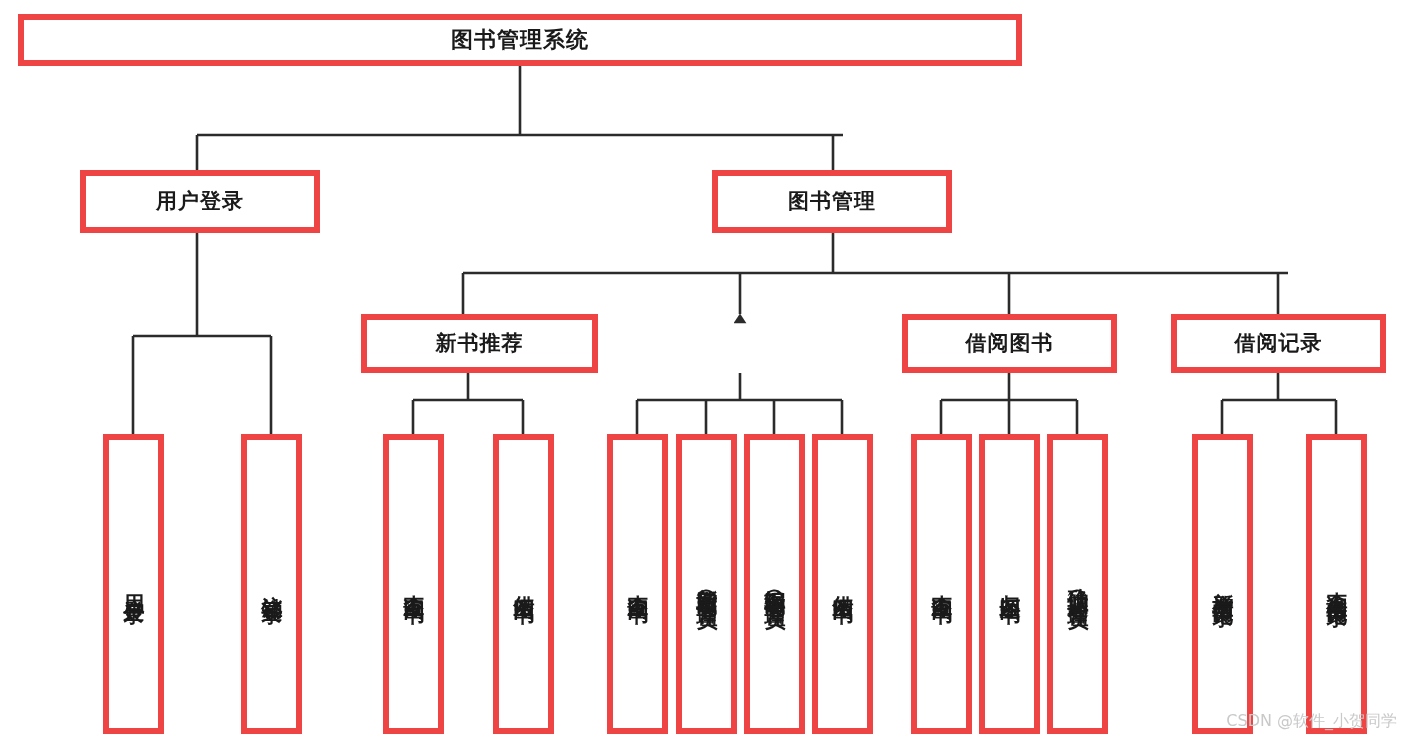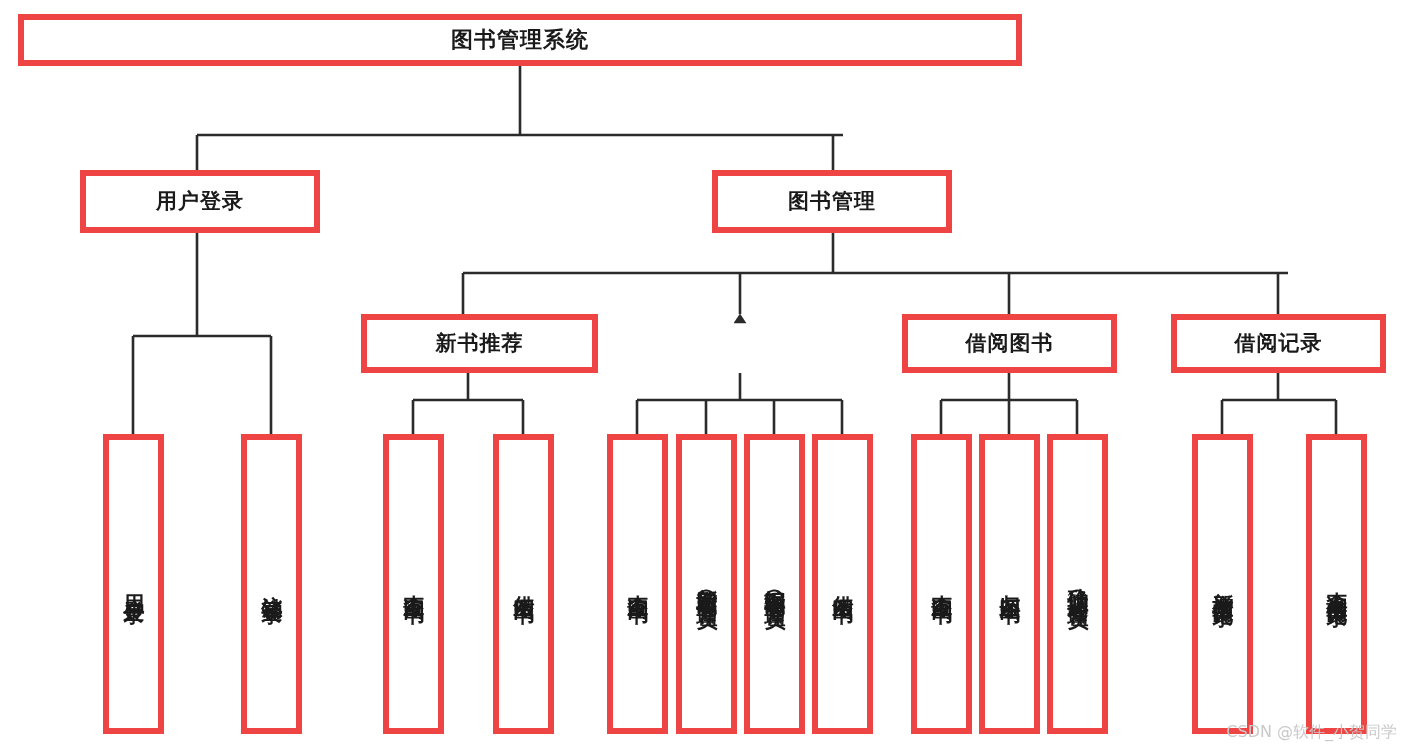--- a/index.html
+++ b/index.html
@@ -61,21 +61,21 @@
     writing-mode: vertical-rl;
     text-orientation: upright;
     font-size: 21px;
     letter-spacing: 3px;
     line-height: 1;
     white-space: nowrap;
   }
   .watermark {
     position: absolute;
     right: 8px;
-    bottom: 4px;
+    bottom: 15px;
     font-size: 16px;
     color: #c9c9c9;
     z-index: 5;
     white-space: nowrap;
     user-select: none;
   }
 </style>
 </head>
 <body>
 

